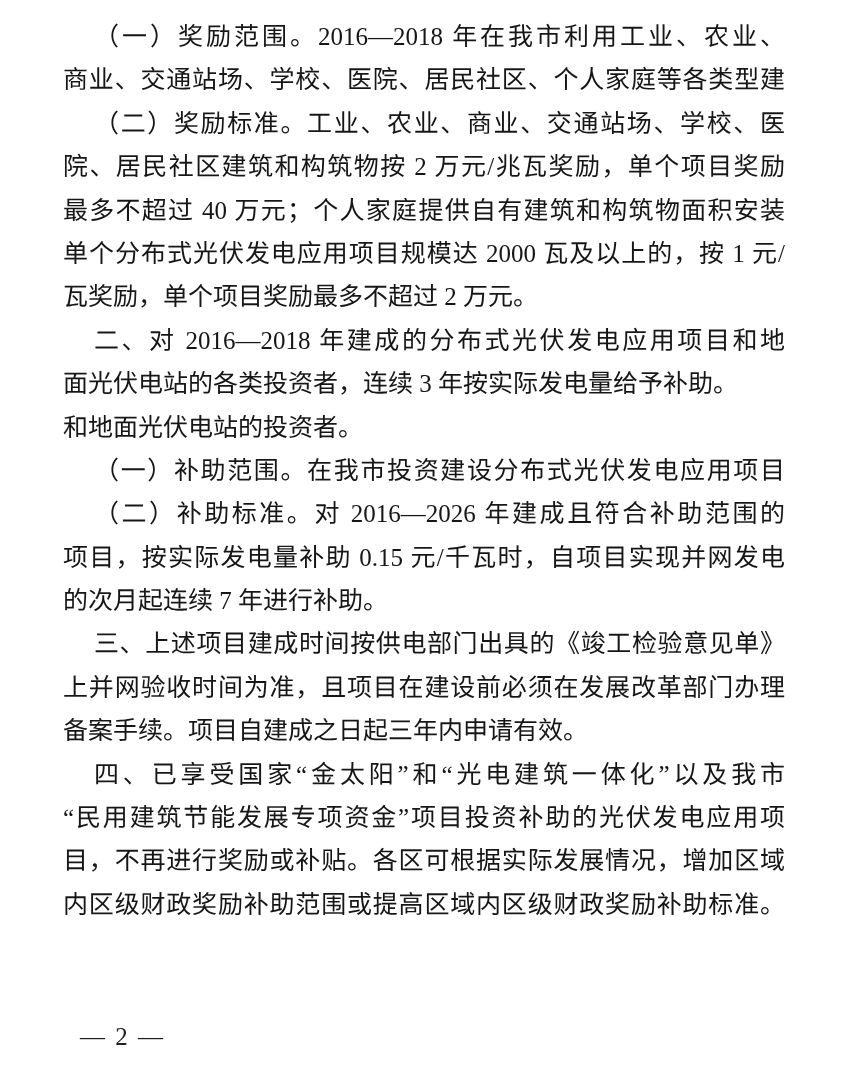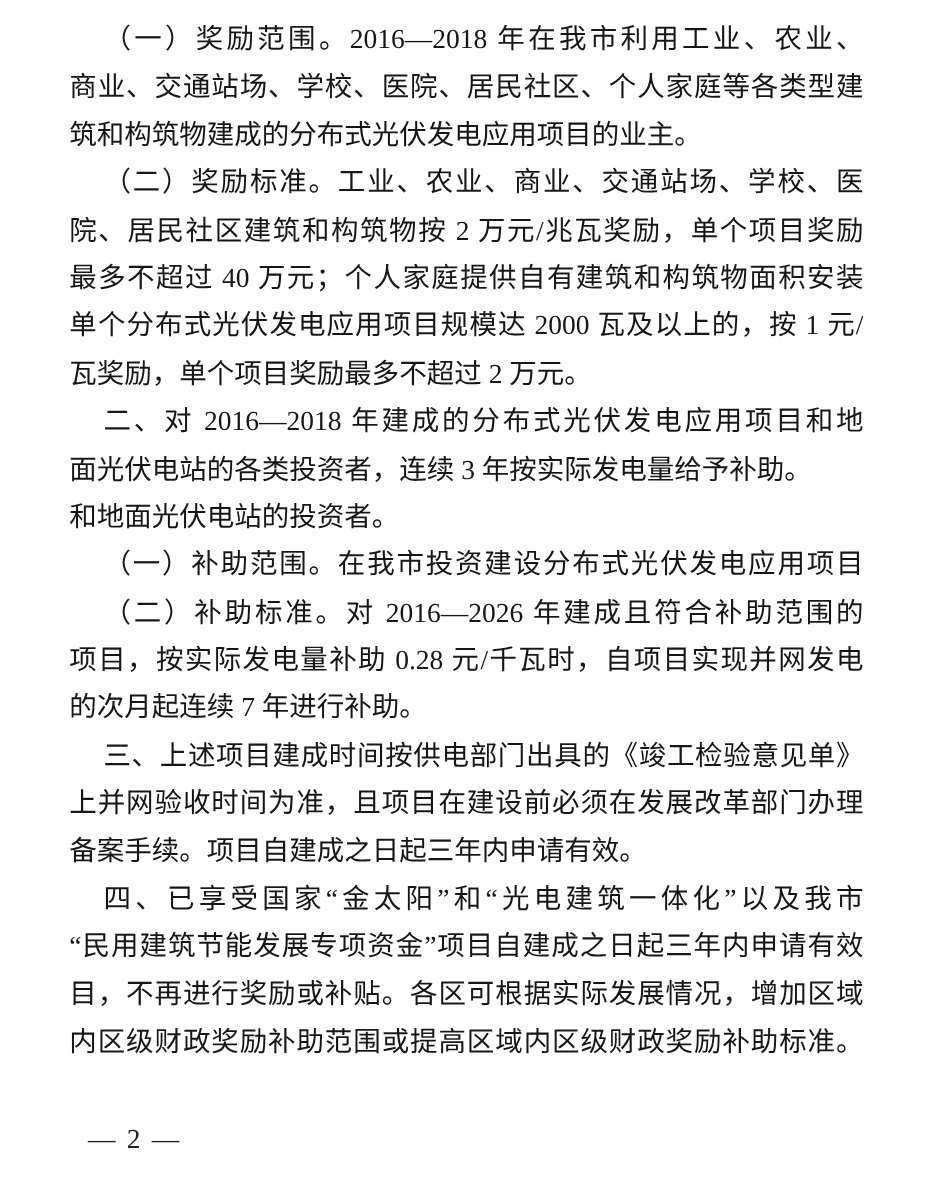--- a/index.html
+++ b/index.html
@@ -51,48 +51,47 @@
   }
 </style>
 </head>
 <body>
 
 <div class="page">
   <div class="doc">
       <div class="paragraph">
         <div class="line indent fill">（一）奖励范围。2016—2018 年在我市利用工业、农业、</div>
         <div class="line fill">商业、交通站场、学校、医院、居民社区、个人家庭等各类型建</div>
-        <div class="line">筑和构筑物建成的分布式光伏发电应用项目的业主。</div>
       </div>
       <div class="paragraph">
         <div class="line indent fill">（二）奖励标准。工业、农业、商业、交通站场、学校、医</div>
         <div class="line fill">院、居民社区建筑和构筑物按 2 万元/兆瓦奖励，单个项目奖励</div>
         <div class="line fill">最多不超过 40 万元；个人家庭提供自有建筑和构筑物面积安装</div>
         <div class="line fill">单个分布式光伏发电应用项目规模达 2000 瓦及以上的，按 1 元/</div>
         <div class="line">瓦奖励，单个项目奖励最多不超过 2 万元。</div>
       </div>
       <div class="paragraph">
         <div class="line indent fill">二、对 2016—2018 年建成的分布式光伏发电应用项目和地</div>
         <div class="line">面光伏电站的各类投资者，连续 3 年按实际发电量给予补助。</div>
       </div>
       <div class="paragraph">
         <div class="line">和地面光伏电站的投资者。</div>
         <div class="line indent fill">（一）补助范围。在我市投资建设分布式光伏发电应用项目</div>
       </div>
       <div class="paragraph">
         <div class="line indent fill">（二）补助标准。对 2016—2026 年建成且符合补助范围的</div>
-        <div class="line fill">项目，按实际发电量补助 0.28 元/千瓦时，自项目实现并网发电</div>
+        <div class="line fill">项目，按实际发电量补助 0.15 元/千瓦时，自项目实现并网发电</div>
         <div class="line">的次月起连续 7 年进行补助。</div>
       </div>
       <div class="paragraph">
         <div class="line indent fill">三、上述项目建成时间按供电部门出具的《竣工检验意见单》</div>
         <div class="line fill">上并网验收时间为准，且项目在建设前必须在发展改革部门办理</div>
         <div class="line">备案手续。项目自建成之日起三年内申请有效。</div>
       </div>
       <div class="paragraph">
         <div class="line indent fill">四、已享受国家“金太阳”和“光电建筑一体化”以及我市</div>
-        <div class="line fill">“民用建筑节能发展专项资金”项目自建成之日起三年内申请有效</div>
+        <div class="line fill">“民用建筑节能发展专项资金”项目投资补助的光伏发电应用项</div>
         <div class="line fill">目，不再进行奖励或补贴。各区可根据实际发展情况，增加区域</div>
         <div class="line fill">内区级财政奖励补助范围或提高区域内区级财政奖励补助标准。</div>
       </div>
     </div>
   <div class="page-number">— 2 —</div>
 </div>
 
 </body></html>

